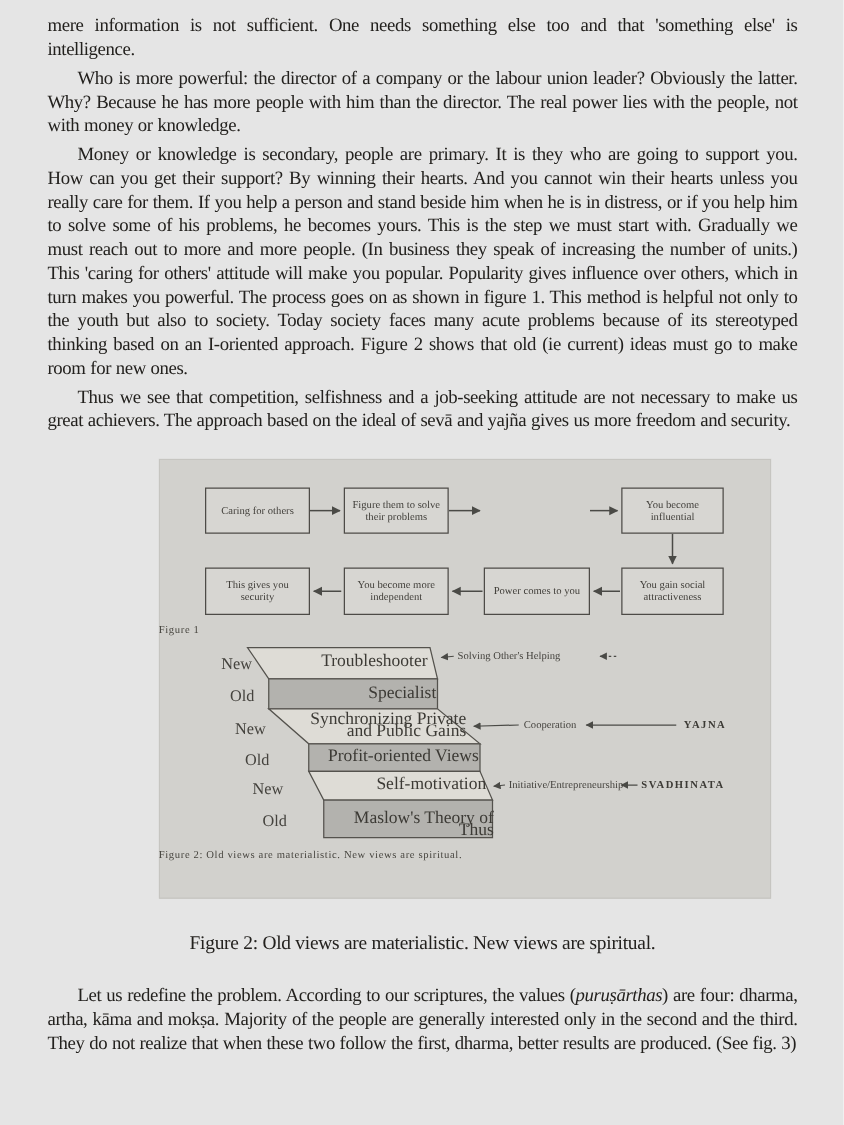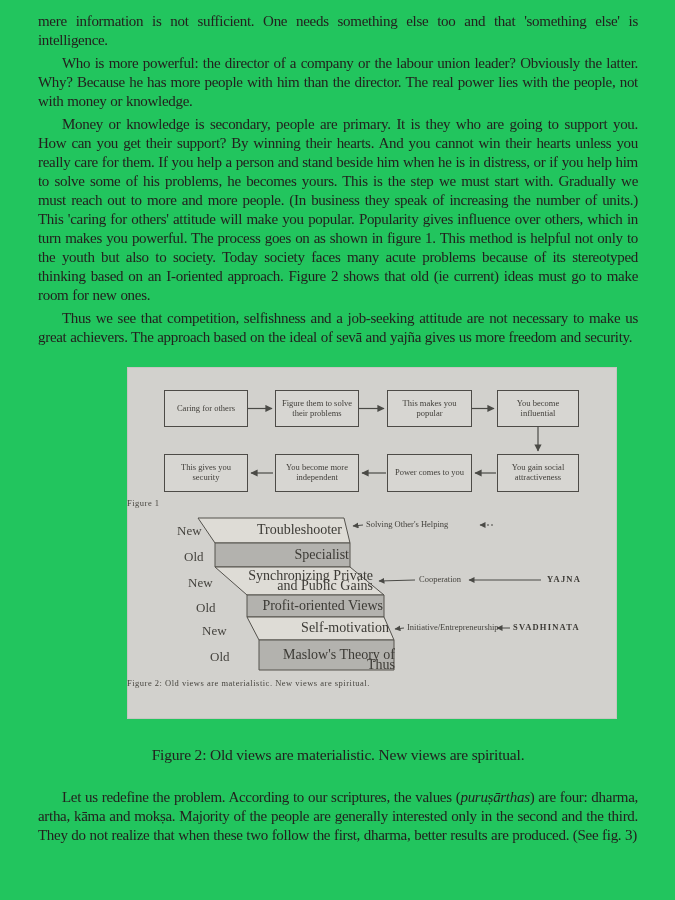--- a/index.html
+++ b/index.html
@@ -1,18 +1,18 @@
 <!DOCTYPE html>
 <html><head>
 <meta charset="utf-8">
 <style>
   html,body{margin:0;padding:0;background:#ffffff;}
   .page{
     position:relative; width:675px; height:900px; overflow:hidden;
-    background:#22c55e; color:#23211e;
+    background:#e5e5e5; color:#23211e;
     font-family:"Liberation Serif", serif;
   }
   .content{ padding:12px 37px 0 38px; }
   .para{
     margin:0 0 4px 0; font-size:15px; line-height:19px;
     text-align:justify; letter-spacing:-0.3px; word-spacing:0.3px;
   }
   .para.indent{ text-indent:24px; }
   
   .figure-panel{
@@ -91,21 +91,20 @@
           <line x1="366" y1="158" x2="353" y2="158" marker-end="url(#arr)" stroke-dasharray="2,2"></line>
           <line x1="288" y1="213" x2="252" y2="214" marker-end="url(#arr)"></line>
           <line x1="414" y1="213" x2="342" y2="213" marker-end="url(#arr)"></line>
           <line x1="277" y1="261" x2="268" y2="262" marker-end="url(#arr)"></line>
           <line x1="383" y1="261" x2="370" y2="261" marker-end="url(#arr)"></line>
         </g>
       </svg>
 
       <div class="fc-box" style="left:37px;top:23px;width:84px;height:37px">Caring for others</div>
       <div class="fc-box" style="left:148px;top:23px;width:84px;height:37px">Figure them to solve their problems</div>
-      <div class="fc-box" style="left:260px;top:23px;width:85px;height:37px">This makes you popular</div>
       <div class="fc-box" style="left:370px;top:23px;width:82px;height:37px">You become influential</div>
 
       <div class="fc-box" style="left:37px;top:87px;width:84px;height:38px">This gives you security</div>
       <div class="fc-box" style="left:260px;top:87px;width:85px;height:38px">Power comes to you</div>
       <div class="fc-box" style="left:148px;top:87px;width:84px;height:38px">You become more independent</div>
       <div class="fc-box" style="left:370px;top:87px;width:82px;height:38px">You gain social attractiveness</div>
 
       <div class="fig-small-caption" style="top:131px">Figure 1</div>
 
       <div class="era-label" style="left:50px;top:156px">New</div>

